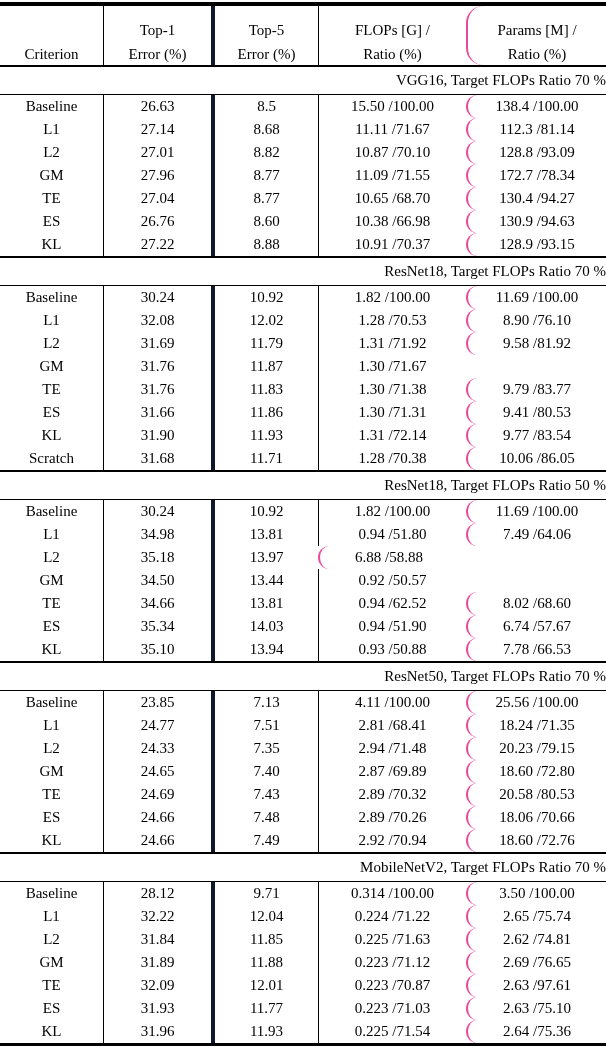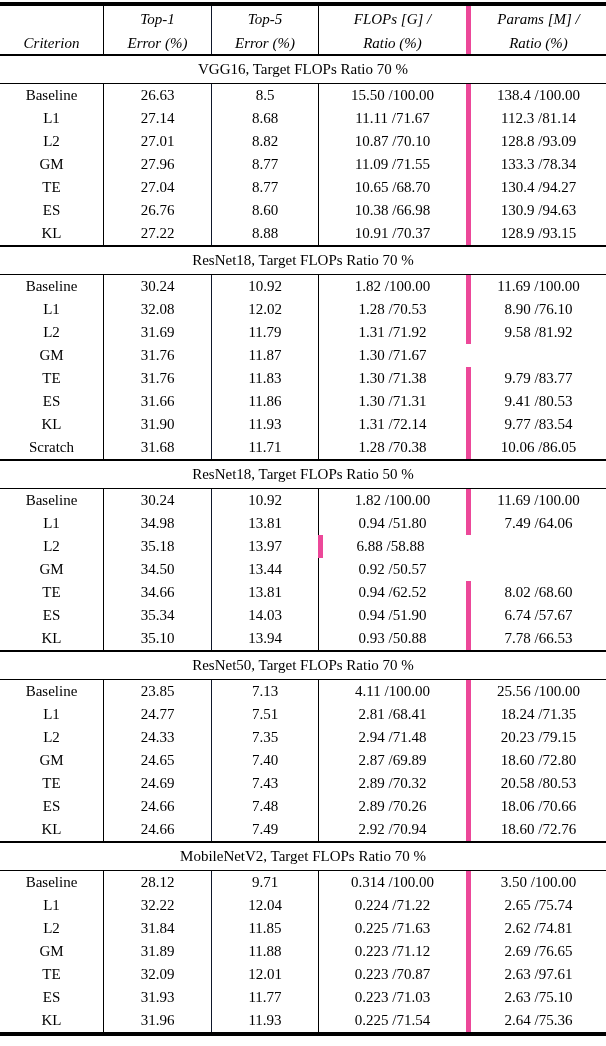--- a/index.html
+++ b/index.html
@@ -13,27 +13,27 @@
   }
   .paper-table { width: 606px; padding-top: 2px; box-sizing: border-box; }
   .rule { width: 606px; box-sizing: border-box; }
   .rule.heavy  { height: 1px; border-top: 2px solid #000; border-bottom: 2px solid #000; }
   .rule.double { height: 2px; border-top: 1px solid #000; border-bottom: 1px solid #000; }
   .rule.single { height: 1px; background: #000; }
   .row { display: flex; width: 606px; }
   .cell { box-sizing: border-box; text-align: center; overflow: hidden; white-space: nowrap; }
   .c0 { width: 103px; }
   .c1 { width: 108px; border-left: 1px solid #000; }
-  .c2 { width: 107px; border-left: 1px solid #0f172a; }
+  .c2 { width: 107px; border-left: 4px solid #0f172a; }
   .c3 { width: 148px; border-left: 1px solid #000; }
-  .c4 { width: 140px; border-left: 5px solid #ec4899; }
-  .header-row .cell { height: 48px; padding-top: 1px; font-size: 15px; font-style: italic; }
+  .c4 { width: 140px; border-left: 2px solid #ec4899; border-radius: 17px; }
+  .header-row .cell { height: 59px; padding-top: 12px; font-size: 15px; }
   .hl { height: 24px; line-height: 24px; }
   .data-row .cell { height: 23px; line-height: 23px; font-size: 15px; }
-  .section-title { height: 27px; line-height: 27px; text-align: center; font-size: 15px; width: 606px; }
+  .section-title { height: 27px; line-height: 27px; text-align: right; font-size: 15px; width: 606px; }
 </style>
 </head>
 <body>
 
 <div class="paper-table">
   <div class="rule heavy"></div>
 
   <div class="row header-row">
     <div class="cell c0">
       <div class="hl"></div>
@@ -81,21 +81,21 @@
         <div class="cell c1">27.01</div>
         <div class="cell c2">8.82</div>
         <div class="cell c3">10.87 /70.10</div>
         <div class="cell c4">128.8 /93.09</div>
       </div>
       <div class="row data-row">
         <div class="cell c0">GM</div>
         <div class="cell c1">27.96</div>
         <div class="cell c2">8.77</div>
         <div class="cell c3">11.09 /71.55</div>
-        <div class="cell c4">133.3 /78.34</div>
+        <div class="cell c4">172.7 /78.34</div>
       </div>
       <div class="row data-row">
         <div class="cell c0">TE</div>
         <div class="cell c1">27.04</div>
         <div class="cell c2">8.77</div>
         <div class="cell c3">10.65 /68.70</div>
         <div class="cell c4">130.4 /94.27</div>
       </div>
       <div class="row data-row">
         <div class="cell c0">ES</div>

